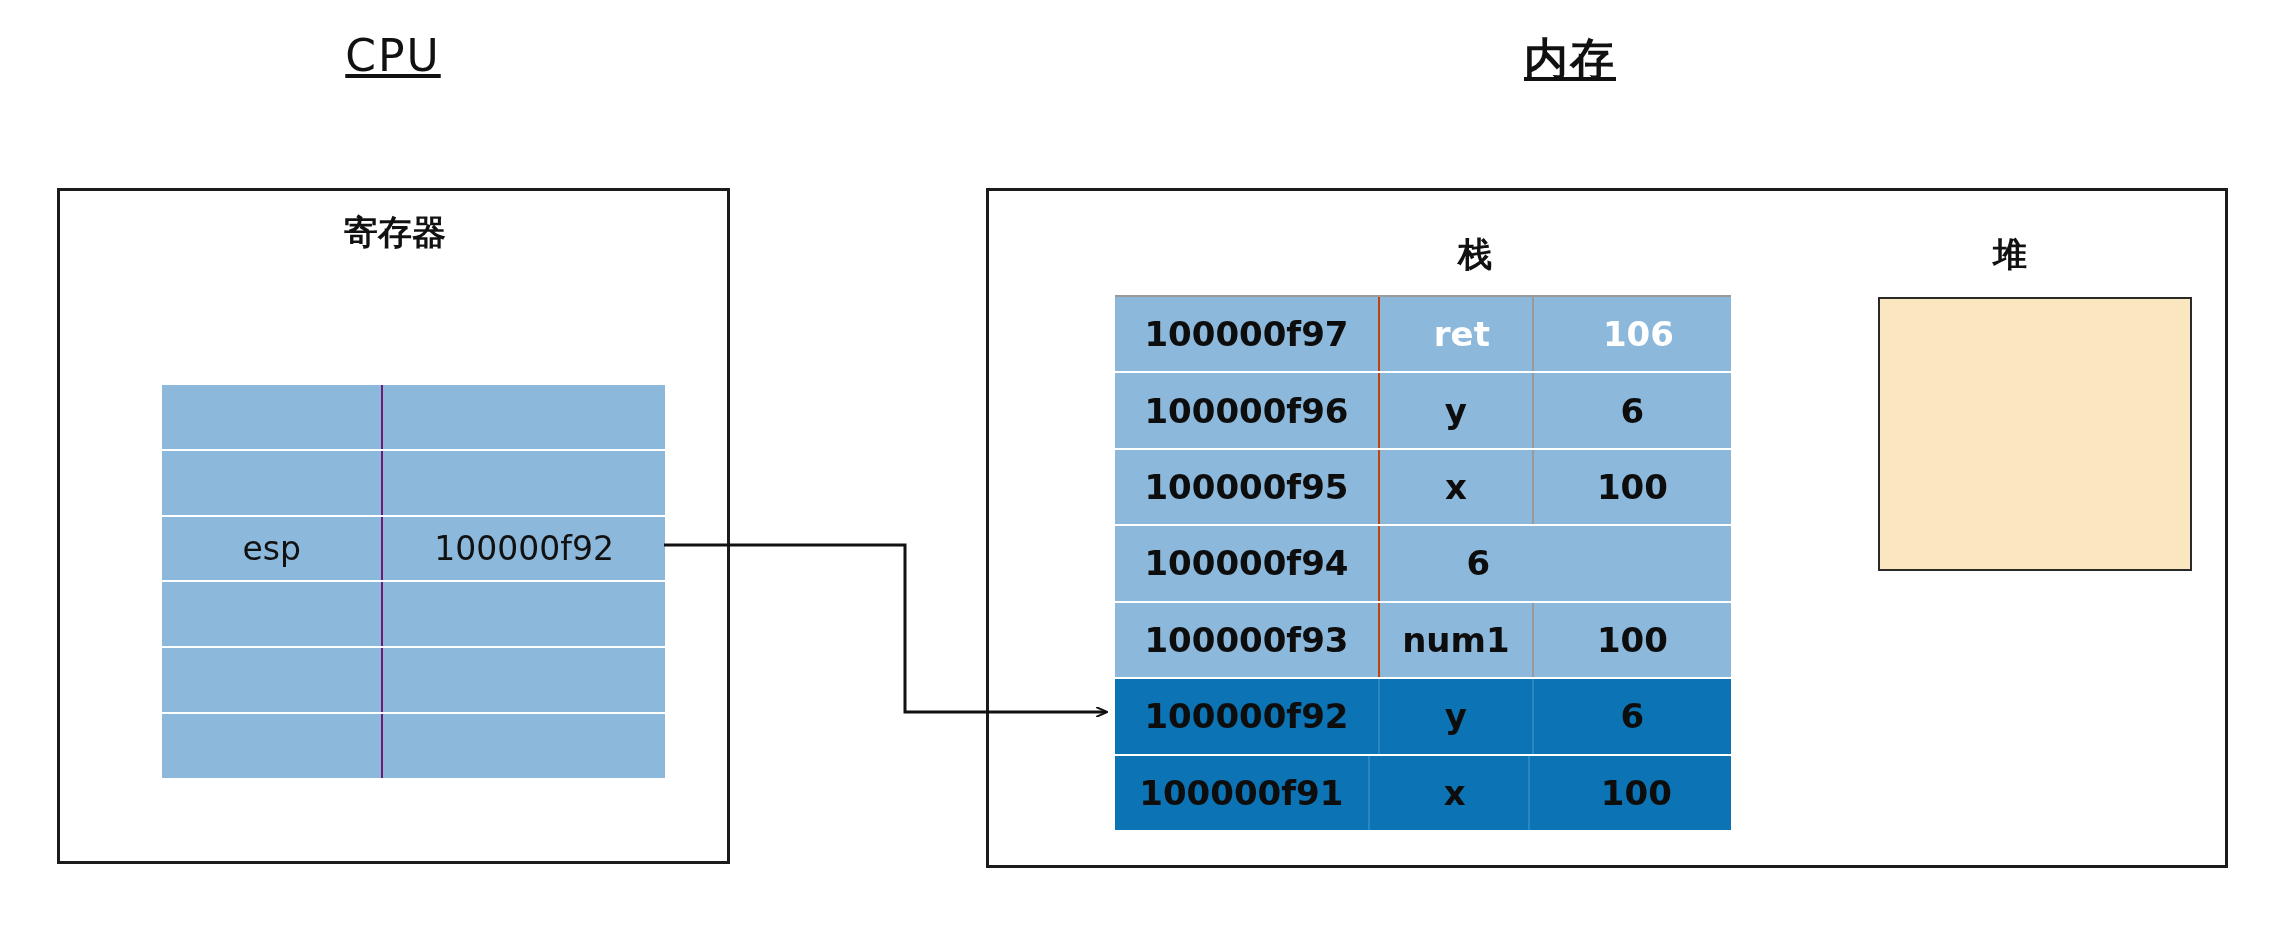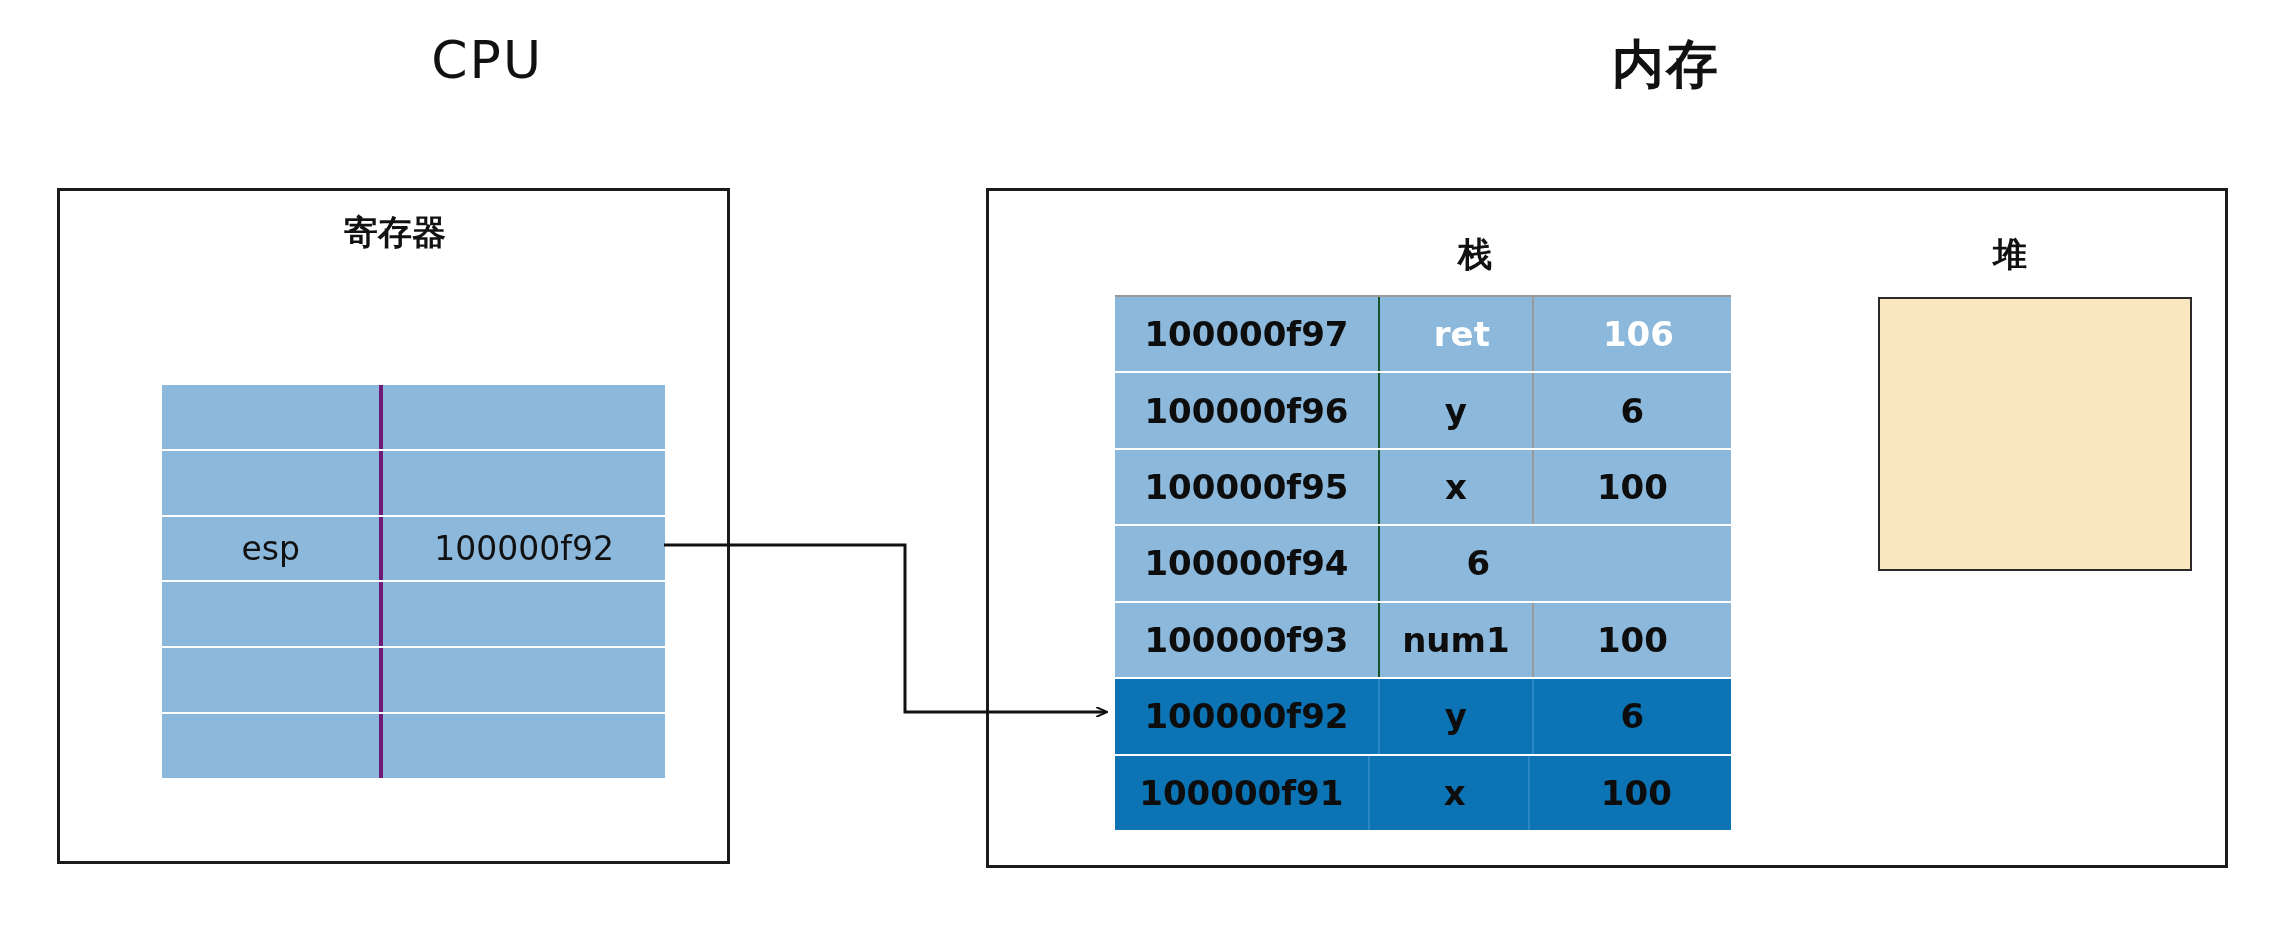--- a/index.html
+++ b/index.html
@@ -14,26 +14,27 @@
     position: relative;
     width: 2284px;
     height: 929px;
     background: #ffffff;
     overflow: hidden;
   }
 
   
   .title {
     position: absolute;
-    font-size: 52px;
+    font-size: 44px;
     color: #111111;
     letter-spacing: 2px;
     white-space: nowrap;
-    text-align: right;
+    text-align: center;
     font-weight: 400;
+    text-decoration: underline;
   }
   #cpu-title {
     left: 243px;
     top: 30px;
     width: 300px;
     font-family: "DejaVu Sans", "Liberation Sans", sans-serif;
   }
   #memory-title {
     left: 1420px;
     top: 30px;
@@ -94,21 +95,21 @@
   }
   .reg-row:last-child { border-bottom: none; }
   .reg-name, .reg-value {
     display: flex;
     align-items: center;
     justify-content: center;
     font-size: 33px;
     color: #111111;
     white-space: nowrap;
   }
-  .reg-name  { width: 44%; border-right: 4px solid #701a75; box-sizing: border-box; }
+  .reg-name  { width: 44%; border-right: 2px solid #701a75; box-sizing: border-box; }
   .reg-value { width: 56%; }
 
   
   #stack-table {
     position: absolute;
     left: 1115px;
     top: 295px;
     width: 616px;
     height: 533px;
     display: flex;
@@ -130,21 +131,21 @@
     align-items: center;
     justify-content: center;
     font-size: 34px;
     font-weight: 700;
     color: #0d0d0d;
     white-space: nowrap;
     box-sizing: border-box;
   }
   .cell-addr {
     width: 43%;
-    border-right: 2px solid #14532d;
+    border-right: 2px solid #c2410c;
     letter-spacing: 0px;
   }
   .cell-name {
     width: 25%;
     border-right: 2px solid #9a9a9a;
   }
   .cell-val {
     width: 32%;
   }
   .stack-row.dark .cell-addr,

